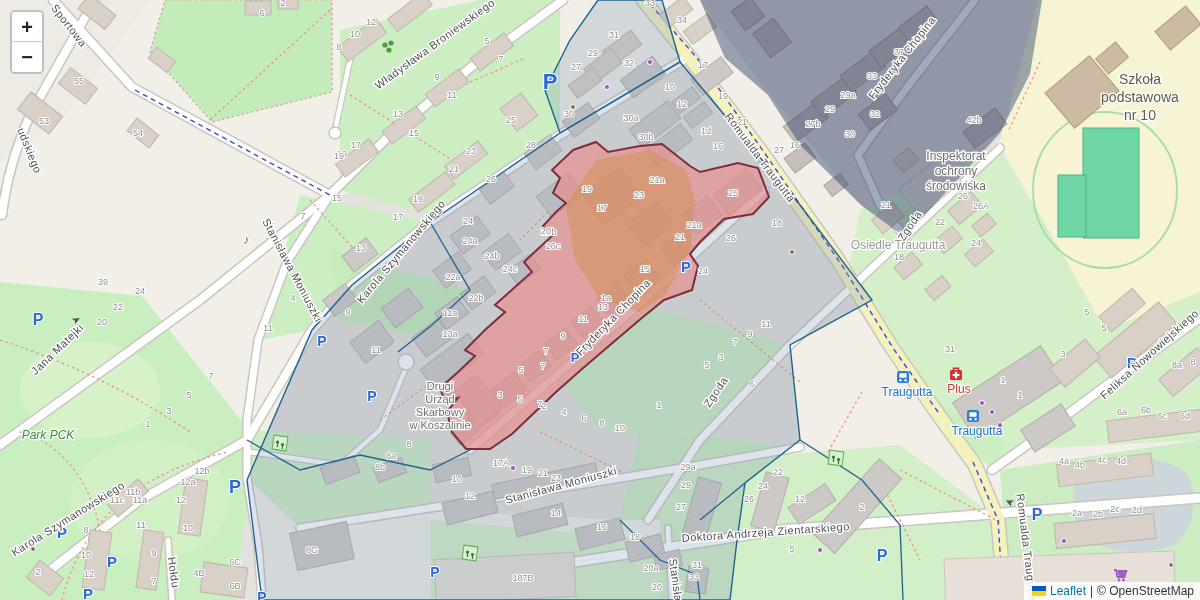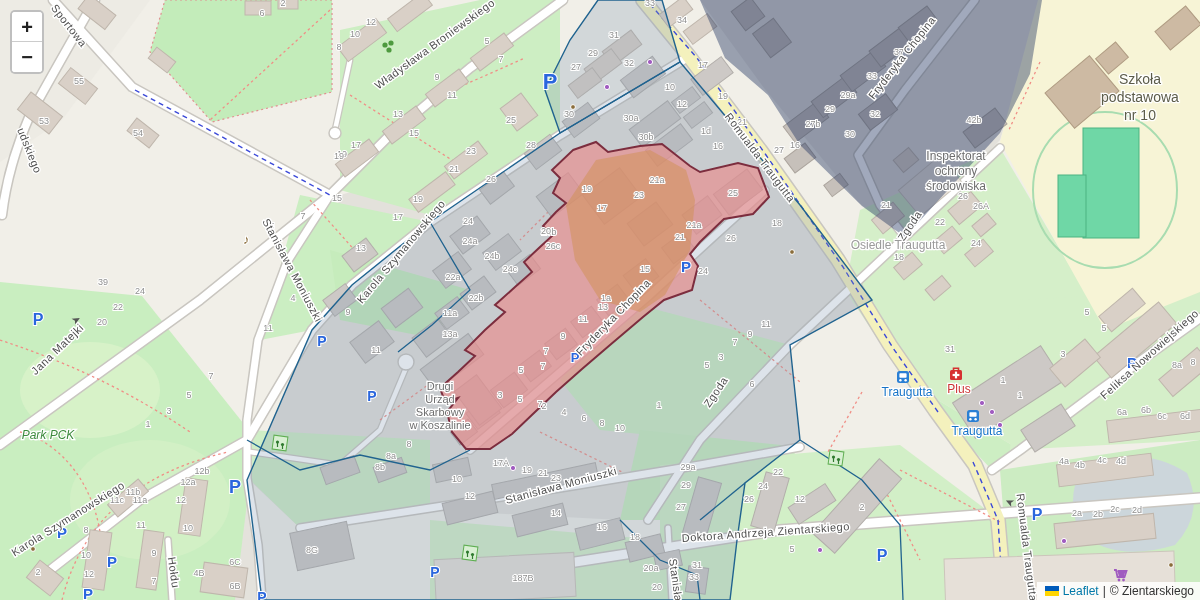--- a/index.html
+++ b/index.html
@@ -566,15 +566,15 @@
     <button>−</button>
   </div>
 
   <div class="attrib">
     <span class="flag">
         <i id="flag-top" style="background: rgb(0, 91, 187);"></i>
         <i id="flag-bot" style="background: rgb(255, 213, 0);"></i>
       </span>
     <a href="#">Leaflet</a>
     <span>|</span>
-    <a href="#" style="color:#333">© Zientarskiego</a>
+    <a href="#" style="color:#333">© OpenStreetMap</a>
   </div>
 </div>
 
 </body></html>

